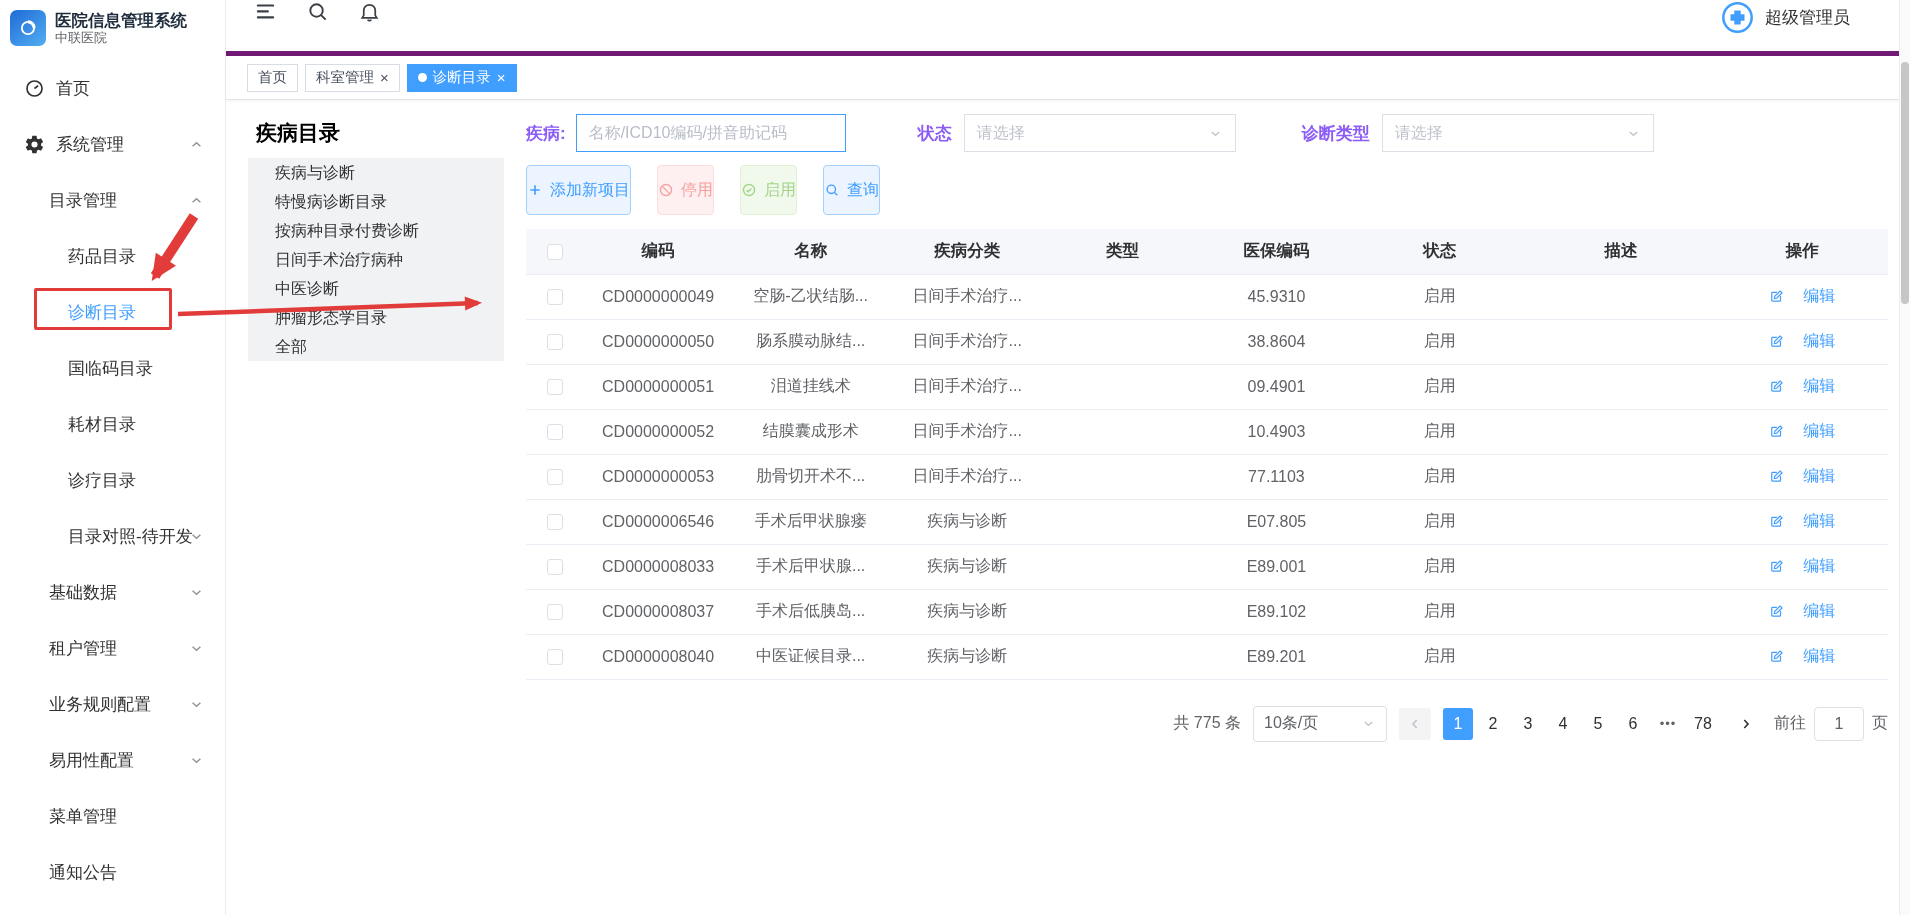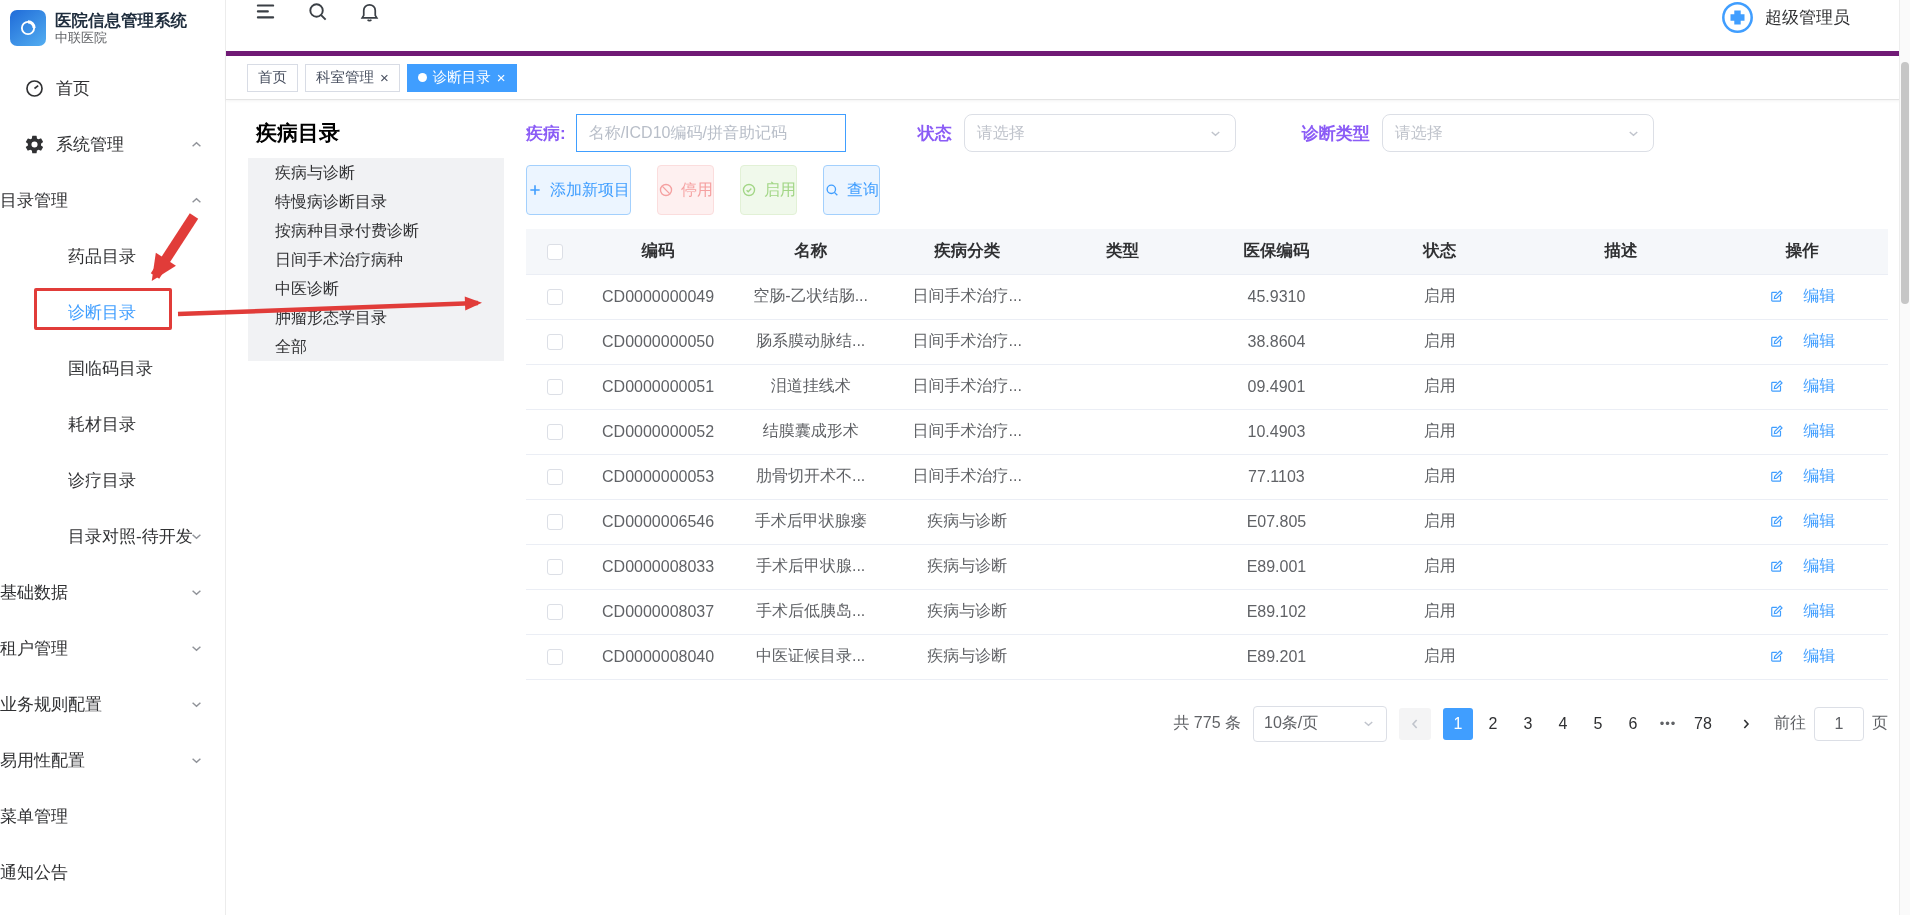--- a/index.html
+++ b/index.html
@@ -13,21 +13,21 @@
   .brand{height:56px;display:flex;align-items:center;gap:9px;padding:0 10px}
   .brand-logo{width:36px;height:36px;border-radius:7px;background:linear-gradient(140deg,#1f6bd8,#53aef1);flex:0 0 36px;display:flex;align-items:center;justify-content:center}
   .brand-text{line-height:1.25}
   .brand-title{font-size:16.5px;font-weight:bold;color:#1f2d3d;white-space:nowrap}
   .brand-sub{font-size:13px;color:#606266}
   .menu{flex:1;padding-top:4px}
   .menu-item{height:56px;display:flex;align-items:center;position:relative;font-size:17px;color:#303133;cursor:pointer;white-space:nowrap}
   .mi-icon{width:21px;height:21px;margin-right:11px;color:#303133;flex:0 0 21px}
   .mi-icon svg{width:100%;height:100%}
   .lv1{padding-left:24px}
-  .lv2{}
+  .lv2{padding-left:49px}
   .lv3{padding-left:68px}
   .chevron{position:absolute;right:20px;width:17px;height:17px;color:#909399}
   .chevron svg{width:100%;height:100%}
   .menu-item.active{color:#409eff}
 
   
   .main{flex:1;min-width:0;display:flex;flex-direction:column}
   .topbar{height:56px;flex:0 0 56px;display:flex;align-items:flex-start;padding:0 60px 0 28px;border-bottom:5px solid #701a75}
   .tb-icon{width:23px;height:23px;color:#3a3f45;margin-right:29px;cursor:pointer}
   .tb-icon svg{width:100%;height:100%}
@@ -46,21 +46,21 @@
   .catalog{flex:0 0 256px}
   .catalog-title{font-size:21px;font-weight:bold;padding:5px 8px 11px;color:#000000}
   .catalog-list{background:#f1f2f4}
   .catalog-item{height:29px;line-height:29px;padding-left:27px;font-size:16px;color:#303133;cursor:pointer;white-space:nowrap}
 
   .work{flex:1;min-width:0}
   .filter-row{display:flex;align-items:center;height:38px;margin-bottom:13px}
   .f-label{font-weight:bold;font-size:17px;color:#8b5cf6;white-space:nowrap}
   .f-input{width:270px;height:38px;border:1px solid #409eff;border-radius:0;margin-left:10px;padding:0 12px;font-size:16px;font-family:inherit;color:#303133;outline:none;background:#fff}
   .f-input::placeholder{color:#b8bec8}
-  .f-select{width:272px;height:38px;border:1px solid #dcdfe6;border-radius:8px;margin-left:12px;display:flex;align-items:center;justify-content:space-between;padding:0 12px;color:#c0c4cc;font-size:16px;cursor:pointer;background:#fff}
+  .f-select{width:272px;height:38px;border:1px solid #dcdfe6;border-radius:0;margin-left:12px;display:flex;align-items:center;justify-content:space-between;padding:0 12px;color:#c0c4cc;font-size:16px;cursor:pointer;background:#fff}
   .f-gap1{margin-left:72px}
   .f-gap2{margin-left:66px}
   .sel-arrow{width:15px;height:15px;color:#c0c4cc}
   .sel-arrow svg{width:100%;height:100%}
 
   .btn-row{display:flex;align-items:center;gap:26px;margin-bottom:14px}
   .btn{height:50px;display:inline-flex;align-items:center;gap:7px;padding:0 0;border-radius:4px;font-size:16px;cursor:pointer;border:1px solid transparent;font-family:inherit;background:#fff}
   .btn svg{width:16px;height:16px}
   .btn-add,.btn-query{background:#ecf5ff;border-color:#a3d0fd;color:#409eff}
   .btn-disable{background:#fef0f0;border-color:#fbdddd;color:#f5a0a0}

